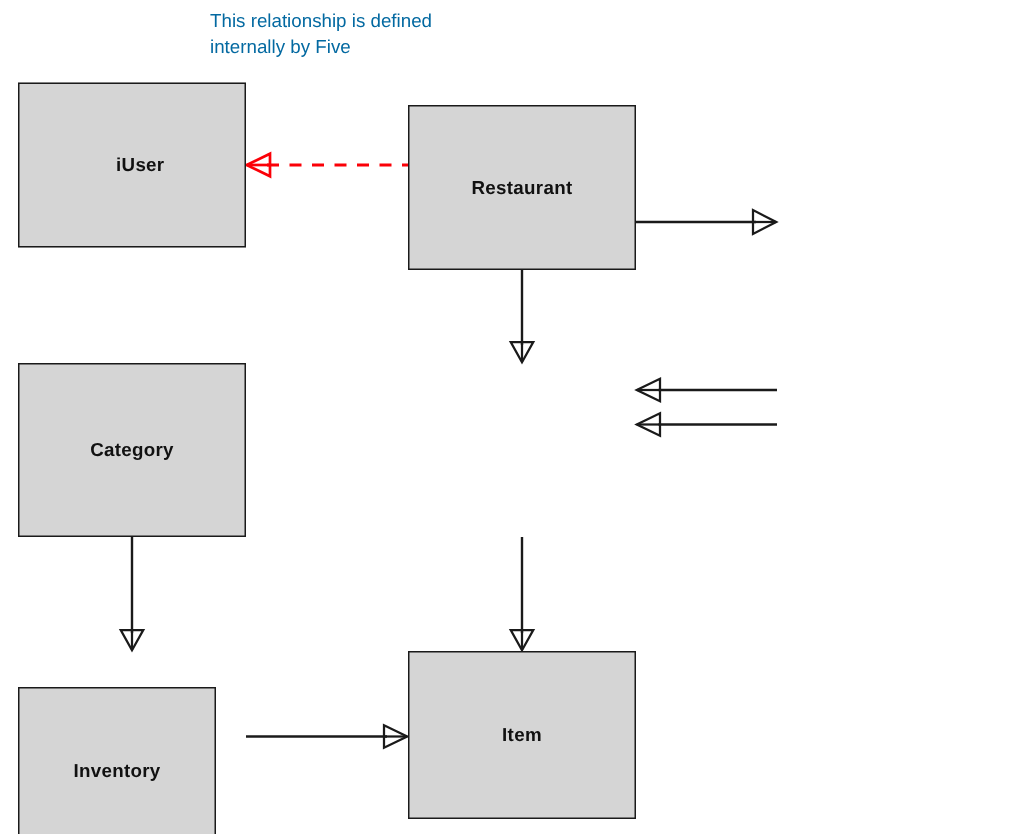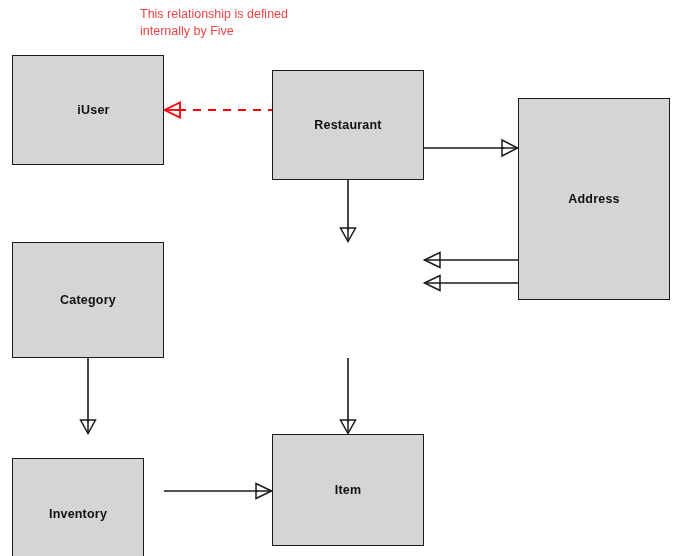--- a/index.html
+++ b/index.html
@@ -42,21 +42,21 @@
     letter-spacing: 0.2px;
     text-align: center;
     line-height: 1.2;
     user-select: none;
   }
   .annotation {
     position: absolute;
     font-family: "Liberation Sans", sans-serif;
     font-size: 12.5px;
     font-weight: normal;
-    color: #ef4444;
+    color: #0369a1;
     line-height: 1.38;
     white-space: pre-line;
     z-index: 3;
   }
 </style>
 </head>
 <body>
 
 <div id="canvas">
 
@@ -120,23 +120,20 @@
   </svg>
 
   <div class="entity" style="left:12px; top:55px; width:152px; height:110px;padding-left:11px;">
     <span class="entity-label">iUser</span>
   </div>
 
   <div class="entity" style="left:272px; top:70px; width:152px; height:110px;">
     <span class="entity-label">Restaurant</span>
   </div>
 
-  <div class="entity" style="left:518px; top:98px; width:152px; height:202px;">
-    <span class="entity-label">Address</span>
-  </div>
 
   <div class="entity" style="left:12px; top:242px; width:152px; height:116px;">
     <span class="entity-label">Category</span>
   </div>
 
 
   <div class="entity" style="left:12px; top:434px; width:132px; height:112px;margin-top:24px;">
     <span class="entity-label">Inventory</span>
   </div>
 

